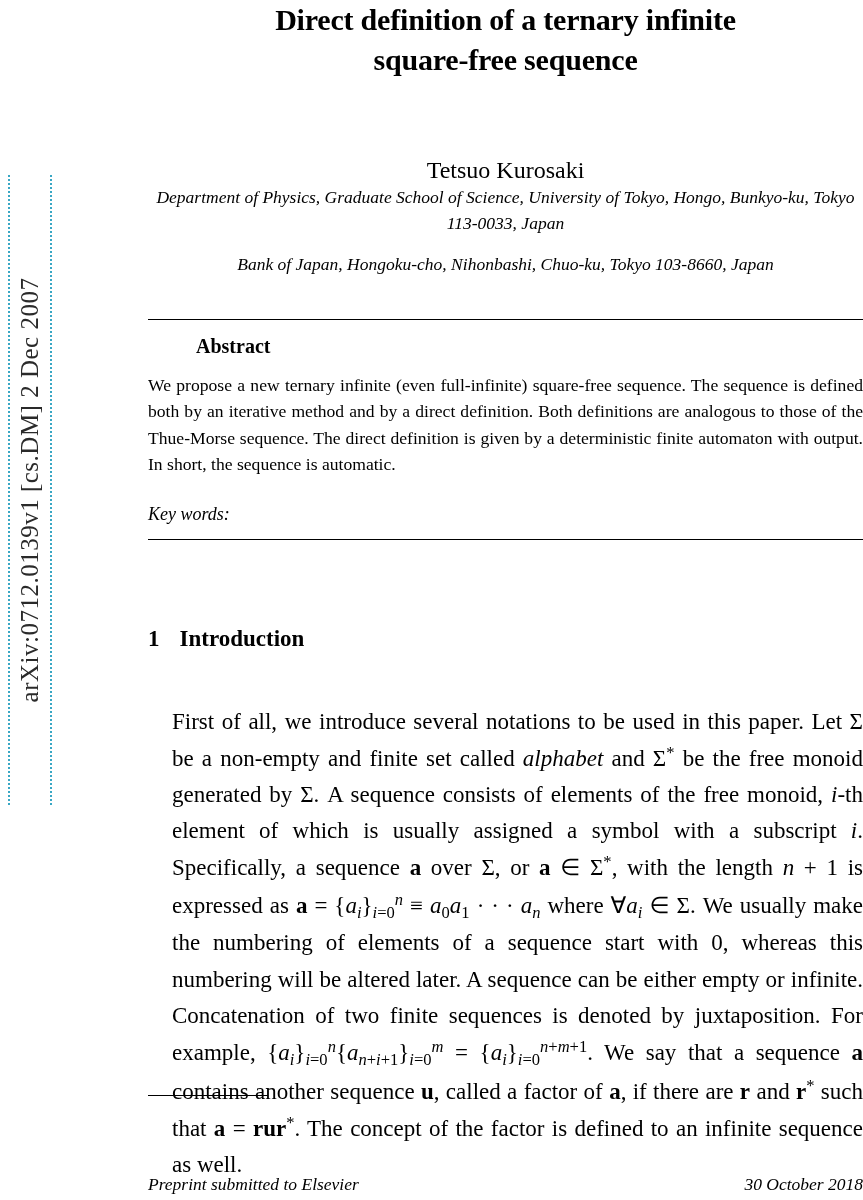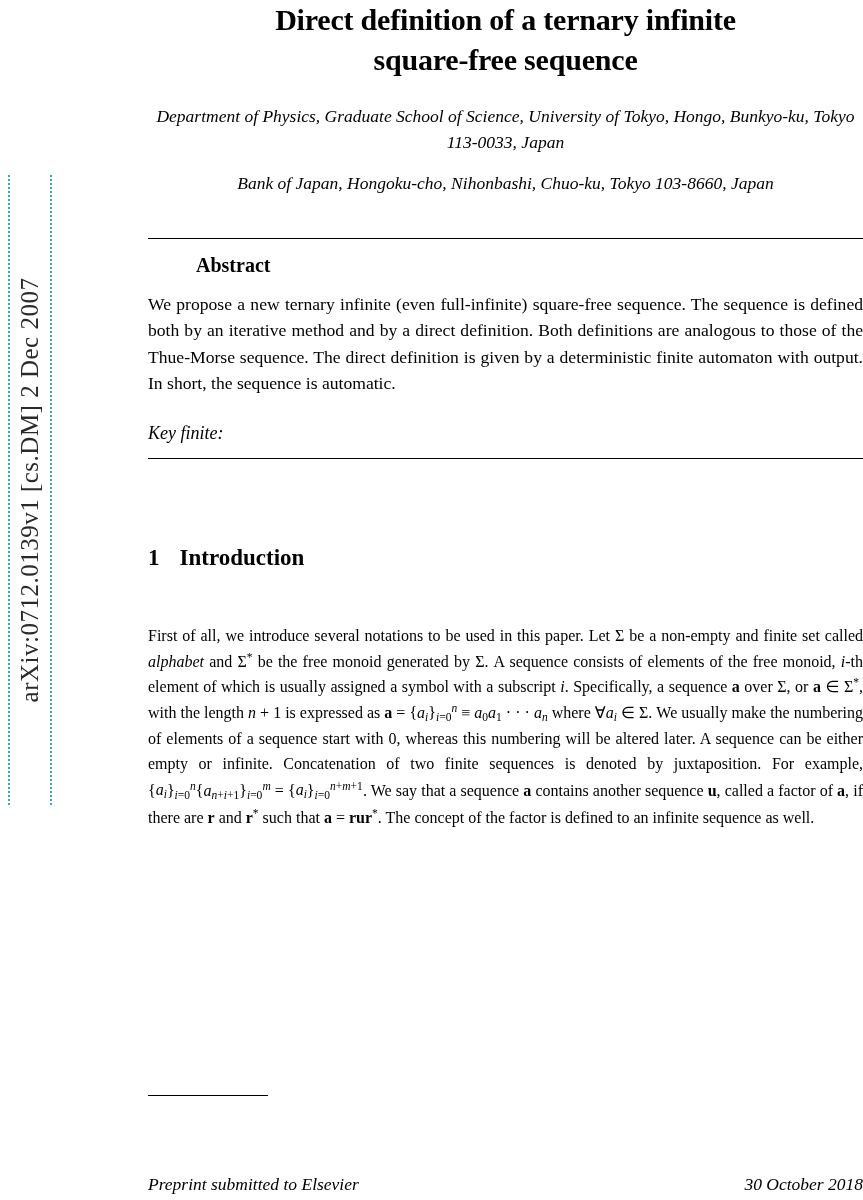--- a/index.html
+++ b/index.html
@@ -63,21 +63,20 @@
     text-align: center;
     font-size: 24px;
     margin-top: 78px;
   }
 
   .affil {
     text-align: center;
     font-style: italic;
     font-size: 17.5px;
     line-height: 1.5;
-    margin-top: 24px;
   }
   .affil.second {
     margin-top: 14px;
   }
 
   .rule {
     border: 0;
     border-top: 1.3px solid #000;
     margin: 0;
   }
@@ -111,24 +110,25 @@
   }
 
   .section-head {
     font-size: 23px;
     font-weight: bold;
     margin-top: 86px;
   }
   .section-head .secnum { margin-right: 20px; }
 
   .body-text {
-    font-size: 16px;
+    font-size: 23px;
     line-height: 1.57;
     text-align: justify;
     margin-top: 52px;
+    margin-left: 24px;
   }
 
   .footnote-rule {
     width: 120px;
     border: 0;
     border-top: 1.1px solid #000;
     margin: 0;
     position: absolute;
     left: 0;
     top: 1095px;
@@ -171,30 +171,31 @@
   <span class="vtext">arXiv:0712.0139v1  [cs.DM]  2 Dec 2007</span>
 </div>
 
 <div id="page">
 
   <div class="title">
     <span>Direct definition of a ternary infinite</span>
     <span class="line2">square-free sequence</span>
   </div>
 
+  <div class="author">Tetsuo Kurosaki</div>
 
   <div class="affil">Department of Physics, Graduate School of Science, University of Tokyo, Hongo, Bunkyo-ku, Tokyo 113-0033, Japan</div>
   <div class="affil second">Bank of Japan, Hongoku-cho, Nihonbashi, Chuo-ku, Tokyo 103-8660, Japan</div>
 
   <hr class="rule" id="rule-top">
 
   <div class="abstract-head">Abstract</div>
   <div class="abstract-body">We propose a new ternary infinite (even full-infinite) square-free sequence. The sequence is defined both by an iterative method and by a direct definition. Both definitions are analogous to those of the Thue-Morse sequence. The direct definition is given by a deterministic finite automaton with output. In short, the sequence is automatic.</div>
 
-  <div class="keywords-head">Key finite:</div>
+  <div class="keywords-head">Key words:</div>
 
   <hr class="rule" id="rule-bottom">
 
   <div class="section-head">
     <span class="secnum">1</span><span>Introduction</span>
   </div>
 
   <div class="body-text">
     First of all, we introduce several notations to be used in this paper. Let Σ be a
     non-empty and finite set called <i class="mvar">alphabet</i> and Σ<sup>*</sup> be the free monoid generated

